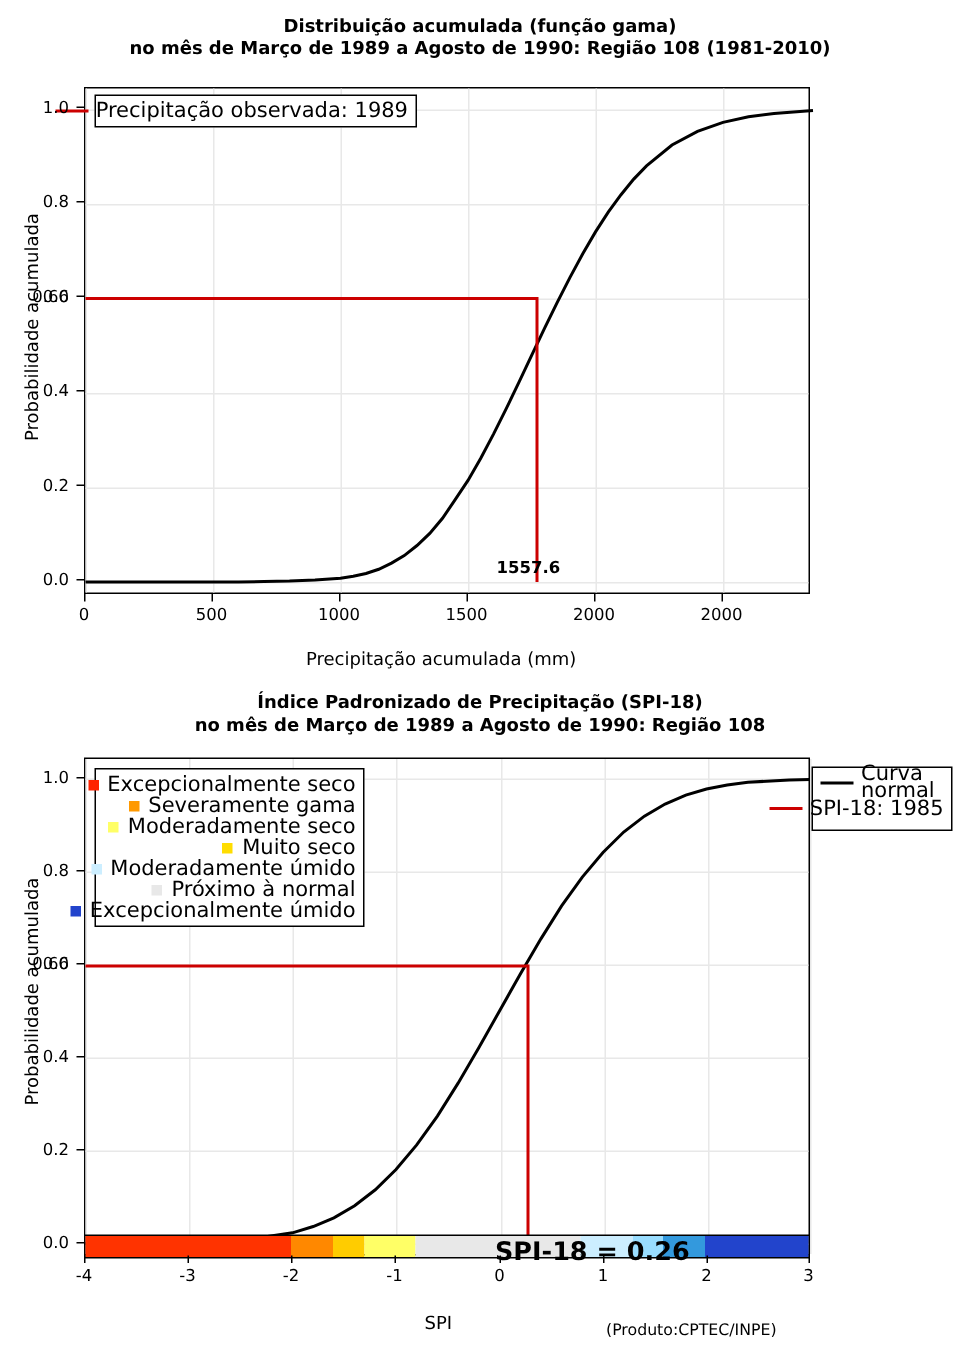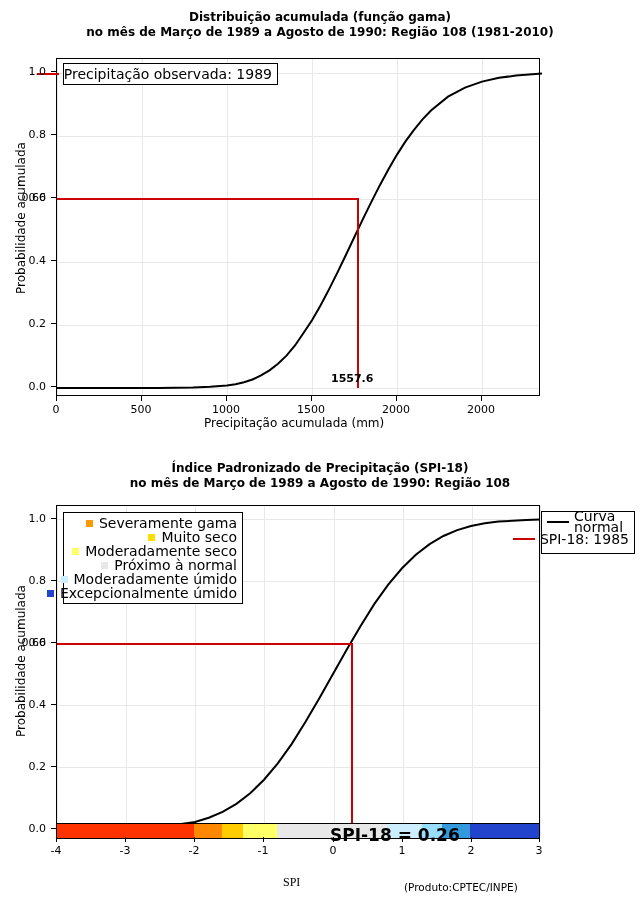--- a/index.html
+++ b/index.html
@@ -217,21 +217,21 @@
 
   <div class="ticklabel" style="left:36px; top:403px; width:40px;">0</div>
   <div class="ticklabel" style="left:121px; top:403px; width:40px;">500</div>
   <div class="ticklabel" style="left:206px; top:403px; width:40px;">1000</div>
   <div class="ticklabel" style="left:291px; top:403px; width:40px;">1500</div>
   <div class="ticklabel" style="left:376px; top:403px; width:40px;">2000</div>
   <div class="ticklabel" style="left:461px; top:403px; width:40px;">2000</div>
 
   <div class="annot" style="left:331px; top:372px;">1557.6</div>
 
-  <div class="axistitle" style="left:204px; top:416px;text-align:right;">Precipitação acumulada (mm)</div>
+  <div class="axistitle" style="left:204px; top:432px;text-align:right;">Precipitação acumulada (mm)</div>
   <div class="axistitle vert" style="left:14px; top:294px;">Probabilidade acumulada</div>
 </div>
 
 <div class="panel" id="panel-bottom">
   <div class="title">
     <div>Índice Padronizado de Precipitação (SPI-18)</div>
     <div>no mês de Março de 1989 a Agosto de 1990: Região 108</div>
   </div>
 
   <div class="plotbox" id="plot-bottom" style="left:56px; top:50px; width:484px; height:332px;">
@@ -258,38 +258,42 @@
         276,168.0 289.8,143.5 303.6,119.9 317.4,97.9 331.2,78.7 345,62.3 358.8,48.7 372.6,38.1
         386.4,30.0 400.2,24.1 414,20.0 427.8,17.3 441.6,15.5 469.2,14.0 483,13.6
       "></polyline>
     </svg>
 
     <div class="obsline h" style="left:0px; top:137px; width:295px;"></div>
     <div class="obsline v" style="left:294px; top:137px; height:186px;"></div>
 
     <div class="legendbox" id="legend-categories" style="left:6px; top:6px; width:180px;">
       <div class="legend-row">
+        <span class="legend-swatch-dot" style="background:#ff2200;"></span>
+        <span>Excepcionalmente seco</span>
+      </div>
+      <div class="legend-row">
         <span class="legend-swatch-dot" style="background:#ff9900;"></span>
         <span>Severamente gama</span>
       </div>
       <div class="legend-row">
+        <span class="legend-swatch-dot" style="background:#ffff66;"></span>
+        <span>Moderadamente seco</span>
+      </div>
+      <div class="legend-row">
         <span class="legend-swatch-dot" style="background:#ffdd00;"></span>
         <span>Muito seco</span>
       </div>
       <div class="legend-row">
-        <span class="legend-swatch-dot" style="background:#ffff66;"></span>
-        <span>Moderadamente seco</span>
+        <span class="legend-swatch-dot" style="background:#cceeff;"></span>
+        <span>Moderadamente úmido</span>
       </div>
       <div class="legend-row">
         <span class="legend-swatch-dot" style="background:#e8e8e8;"></span>
         <span>Próximo à normal</span>
-      </div>
-      <div class="legend-row">
-        <span class="legend-swatch-dot" style="background:#cceeff;"></span>
-        <span>Moderadamente úmido</span>
       </div>
       <div class="legend-row">
         <span class="legend-swatch-dot" style="background:#2244cc;"></span>
         <span>Excepcionalmente úmido</span>
       </div>
     </div>
   </div>
 
   <div class="legendbox" id="legend-right" style="left:541px; top:56px; width:94px;">
     <div class="legend-row" style="height:13px;">
@@ -342,17 +346,17 @@
 
   <div class="ticklabel" style="left:36px; top:389px; width:40px;">-4</div>
   <div class="ticklabel" style="left:105px; top:389px; width:40px;">-3</div>
   <div class="ticklabel" style="left:174px; top:389px; width:40px;">-2</div>
   <div class="ticklabel" style="left:243px; top:389px; width:40px;">-1</div>
   <div class="ticklabel" style="left:313px; top:389px; width:40px;">0</div>
   <div class="ticklabel" style="left:382px; top:389px; width:40px;">1</div>
   <div class="ticklabel" style="left:451px; top:389px; width:40px;">2</div>
   <div class="ticklabel" style="left:519px; top:389px; width:40px;">3</div>
 
-  <div class="axistitle" style="left:283px; top:420px;font-family:Liberation Serif, serif;">SPI</div>
+  <div class="axistitle" style="left:283px; top:420px;">SPI</div>
   <div class="axistitle vert" style="left:14px; top:282px;">Probabilidade acumulada</div>
 
   <div class="credit" style="left:404px; top:426px;">(Produto:CPTEC/INPE)</div>
 </div>
 
 </body></html>

